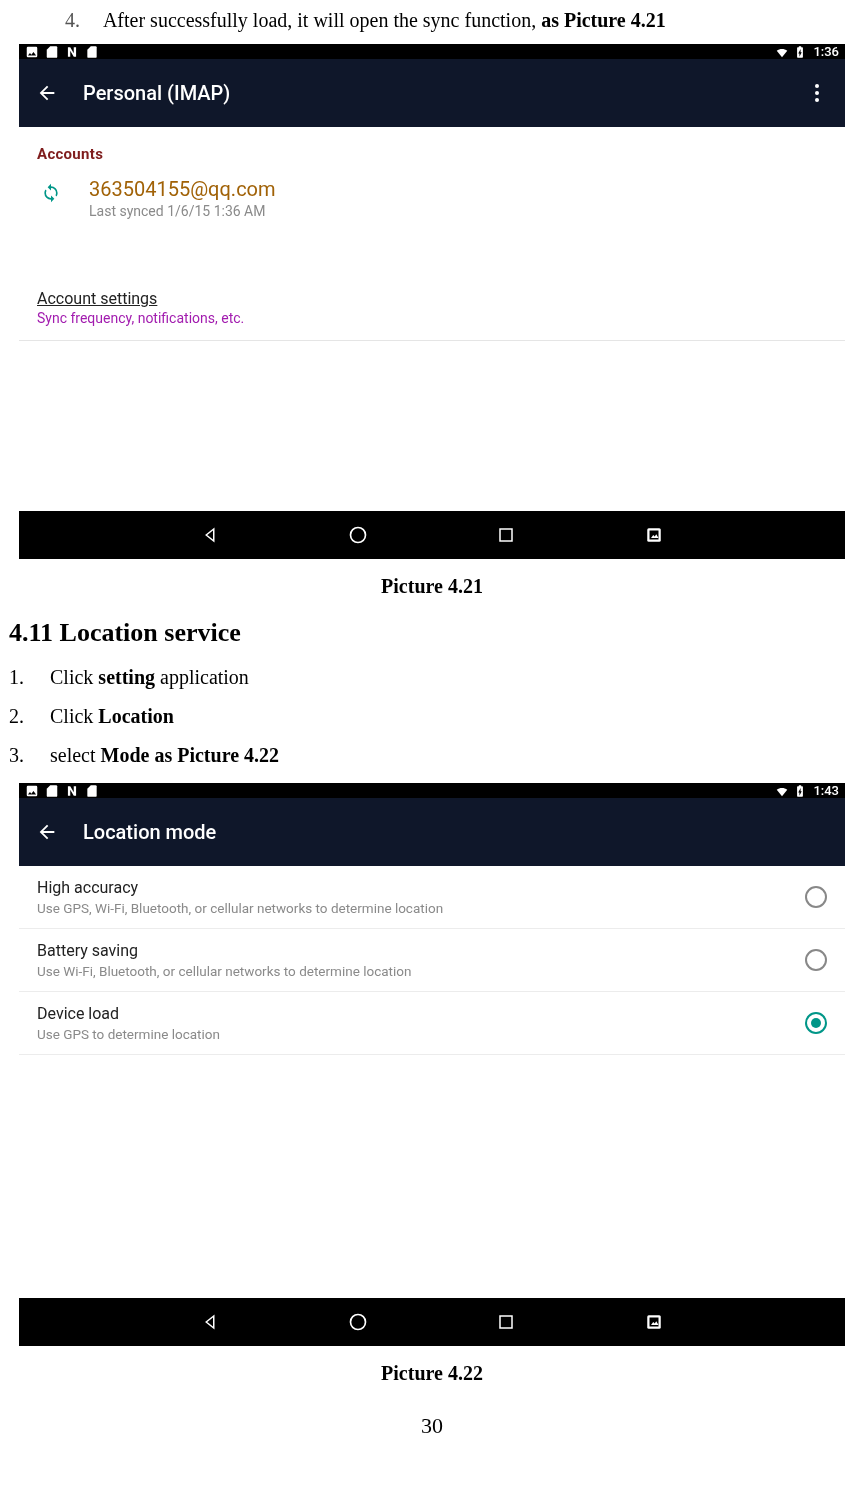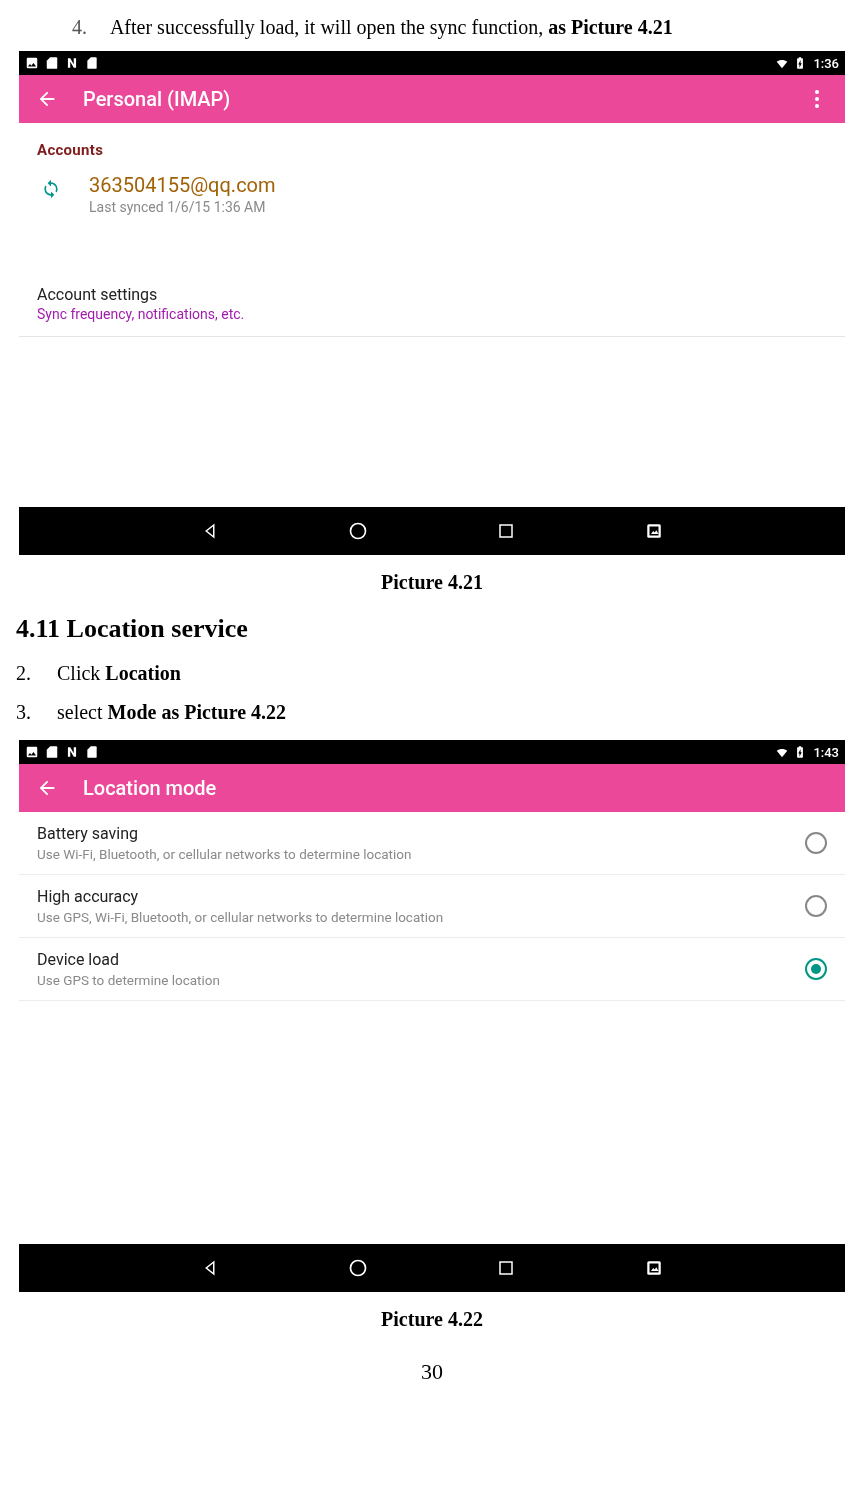--- a/index.html
+++ b/index.html
@@ -1,50 +1,50 @@
 <!DOCTYPE html>
 <html><head>
   <meta charset="utf-8">
   <style>
     * { margin: 0; padding: 0; box-sizing: border-box; }
     body { font-family: "Times New Roman", serif; background: #fff; width: 864px; margin: 0 auto; }
-    .page { padding: 12px; }
+    .page { padding: 5px; }
     .doc-text { font-size: 20px; color: #000; margin: 4px 0 12px 60px; }
     .doc-text .num { display: inline-block; width: 34px; color: #555; }
     .caption { text-align: center; font-weight: bold; font-size: 20px; margin: 16px 0 20px; }
     .section-heading { font-size: 26px; font-weight: bold; margin: 12px 4px 18px; }
     .ol-item { font-size: 20px; margin: 6px 4px 16px; }
     .ol-item .onum { display:inline-block; width: 36px; }
     .page-num { text-align: center; font-size: 22px; margin-top: 28px; }
 
     .screenshot { width: 826px; margin: 0 auto 0; border: 0; background: #000; font-family: Roboto, "Helvetica Neue", Arial, sans-serif; }
-    .statusbar { height: 24px; background: #000; display: flex; justify-content: space-between; align-items: center; padding: 0 6px; color: #fff; font-size: 12px; }
+    .statusbar { height: 15px; background: #000; display: flex; justify-content: space-between; align-items: center; padding: 0 6px; color: #fff; font-size: 12px; }
     .status-left { display: flex; gap: 6px; align-items: center; }
     .status-right { display: flex; gap: 4px; align-items: center; }
     .si { width: 14px; height: 14px; display: inline-flex; align-items: center; justify-content: center; }
     .si svg { width: 14px; height: 14px; fill: #fff; }
     .clock { font-size: 13px; font-weight: 500; margin-left: 2px; }
 
-    .appbar { background: #ec4899; height: 48px; display: flex; align-items: center; padding: 0 8px; color: #fff; }
+    .appbar { background: #0f172a; height: 68px; display: flex; align-items: center; padding: 0 8px; color: #fff; }
     .appbar .back { width: 40px; height: 40px; display: flex; align-items: center; justify-content: center; }
     .appbar .back svg { width: 22px; height: 22px; fill: #fff; }
     .appbar .title { font-size: 20px; font-weight: 500; margin-left: 16px; flex: 1; }
     .appbar .menu { width: 40px; height: 40px; display: flex; align-items: center; justify-content: center; }
     .appbar .menu svg { width: 4px; height: 18px; }
 
     .content { background: #fff; min-height: 380px; }
     .sub-header { color: #7f1d1d; font-size: 15px; font-weight: 700; padding: 18px 18px 14px; letter-spacing: .3px; }
     .account-row { display: flex; align-items: flex-start; padding: 0 18px 18px; }
     .sync-icon { width: 28px; height: 28px; margin-right: 24px; margin-top: 2px; display:flex; align-items:center; justify-content:center; }
     .sync-icon svg { width: 20px; height: 20px; fill: #009688; }
     .account-texts .primary { font-size: 20px; color: #a16207; }
     .account-texts .secondary { font-size: 14px; color: #8a8a8a; margin-top: 2px; }
     .spacer { height: 50px; }
     .settings-row { padding: 2px 18px 14px; }
-    .settings-row .primary { font-size: 16px; color: #222; }
+    .settings-row .primary { font-size: 16px; color: #222; text-decoration: underline; }
     .settings-row .secondary { font-size: 14px; color: #a21caf; margin-top: 2px; }
     .divider { height: 1px; background: #e5e5e5; }
 
     .navbar { background: #000; height: 48px; display: flex; justify-content: center; align-items: center; gap: 120px; }
     .navbtn { width: 28px; height: 28px; display: flex; align-items: center; justify-content: center; }
     .navbtn svg { fill: #fff; }
 
     
     .ss2 .content { min-height: 432px; }
     .option-row { display: flex; align-items: center; padding: 12px 18px; border-bottom: 1px solid #ececec; }
@@ -172,20 +172,24 @@
           </svg>
         </div>
     </div>
   </div>
 
   <p class="caption">Picture 4.21</p>
 
   <h2 class="section-heading">4.11 Location service</h2>
 
   <p class="ol-item">
+    <span class="onum">1.</span>
+    <span>Click </span><b>setting</b><span> application</span>
+  </p>
+  <p class="ol-item">
     <span class="onum">2.</span>
     <span>Click </span><b>Location</b>
   </p>
   <p class="ol-item">
     <span class="onum">3.</span>
     <span>select </span><b>Mode as Picture 4.22</b>
   </p>
 
   <div class="screenshot ss2">
     <div class="statusbar">
@@ -231,30 +235,30 @@
         <svg viewBox="0 0 24 24">
             <path d="M20 11H7.83l5.59-5.59L12 4l-8 8 8 8 1.41-1.41L7.83 13H20z"></path>
           </svg>
       </div>
       <div class="title">Location mode</div>
     </div>
 
     <div class="content">
       <div class="option-row">
         <div class="option-texts">
+          <div class="primary">High accuracy</div>
+          <div class="secondary">Use GPS, Wi-Fi, Bluetooth, or cellular networks to determine location</div>
+        </div>
+        <div class="radio"></div>
+      </div>
+
+      <div class="option-row">
+        <div class="option-texts">
           <div class="primary">Battery saving</div>
           <div class="secondary">Use Wi-Fi, Bluetooth, or cellular networks to determine location</div>
-        </div>
-        <div class="radio"></div>
-      </div>
-
-      <div class="option-row">
-        <div class="option-texts">
-          <div class="primary">High accuracy</div>
-          <div class="secondary">Use GPS, Wi-Fi, Bluetooth, or cellular networks to determine location</div>
         </div>
         <div class="radio"></div>
       </div>
 
       <div class="option-row">
         <div class="option-texts">
           <div class="primary">Device load</div>
           <div class="secondary">Use GPS to determine location</div>
         </div>
         <div class="radio selected"></div>

